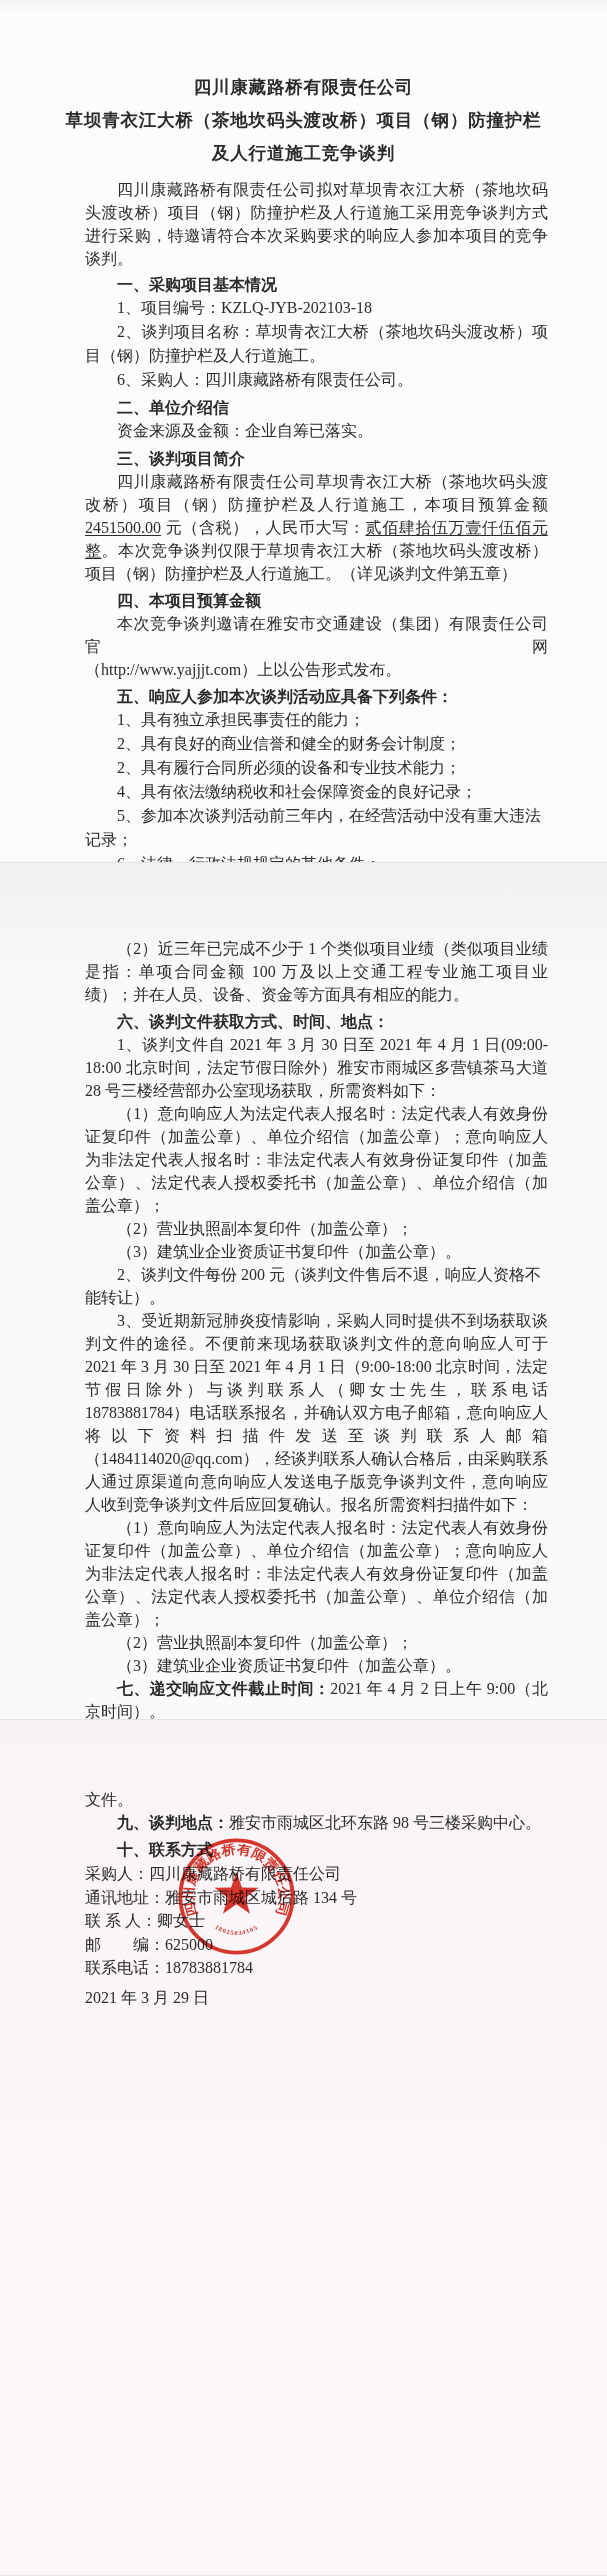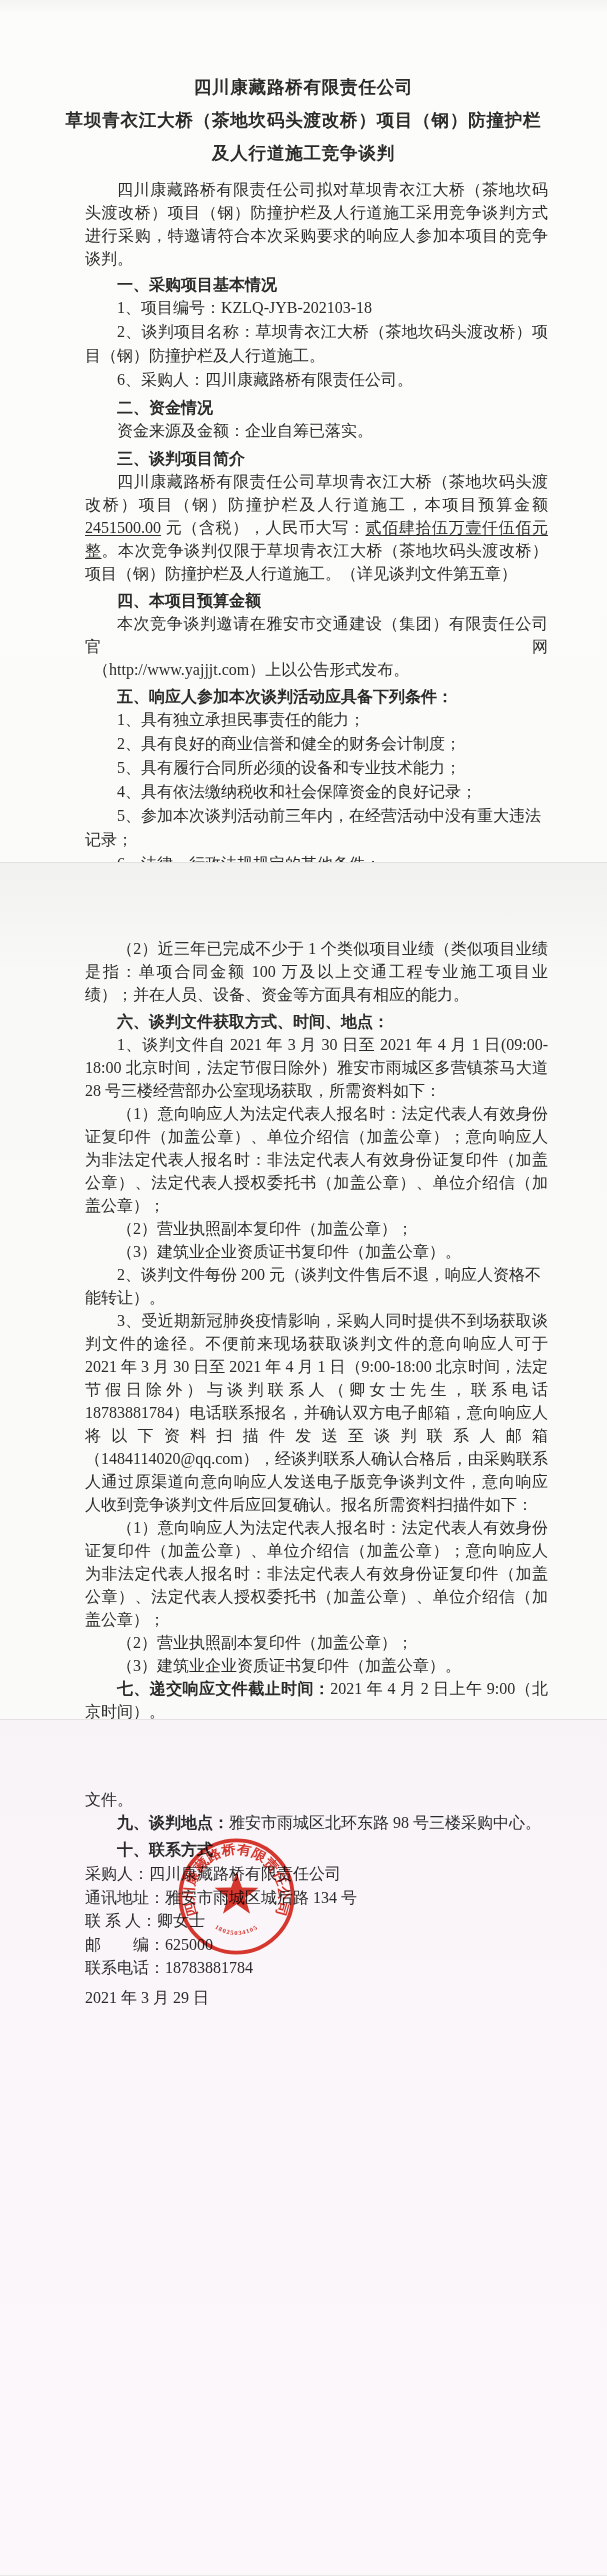--- a/index.html
+++ b/index.html
@@ -57,21 +57,21 @@
   .pg1 .item{line-height:24px;}
   .heading{font-weight:bold;margin-top:3.8px;}
   .lead{font-weight:bold;}
   .u{text-decoration:underline;text-underline-offset:2.3px;}
   .jline{
     display:block;
     text-align:justify;
     text-align-last:justify;
     text-indent:2em;
   }
-  .jline2{display:block;text-indent:0;margin-left:8px;}
+  .jline2{display:block;text-indent:0;}
   .noindent{text-indent:0;}
   .contact-block{margin-top:1.5px;}
   .contact-line{
     font-size:16px;
     line-height:23.5px;
     text-indent:0;
     margin:0;
   }
   .date-line{
     font-size:16px;
@@ -100,37 +100,37 @@
     <div class="title-line">及人行道施工竞争谈判</div>
   </div>
 
   <p class="para">四川康藏路桥有限责任公司拟对草坝青衣江大桥（茶地坎码头渡改桥）项目（钢）防撞护栏及人行道施工采用竞争谈判方式进行采购，特邀请符合本次采购要求的响应人参加本项目的竞争谈判。</p>
 
   <div class="line heading">一、采购项目基本情况</div>
   <div class="line item">1、项目编号：KZLQ-JYB-202103-18</div>
   <p class="para item">2、谈判项目名称：草坝青衣江大桥（茶地坎码头渡改桥）项目（钢）防撞护栏及人行道施工。</p>
   <div class="line item">6、采购人：四川康藏路桥有限责任公司。</div>
 
-  <div class="line heading">二、资金情况</div>
+  <div class="line heading">二、单位介绍信</div>
   <div class="line item">资金来源及金额：企业自筹已落实。</div>
 
   <div class="line heading">三、谈判项目简介</div>
   <p class="para"><span>四川康藏路桥有限责任公司草坝青衣江大桥（茶地坎码头渡改桥）项目（钢）防撞护栏及人行道施工，本项目预算金额 </span><span class="u">2451500.00</span><span> 元（含税），人民币大写：</span><span class="u">贰佰肆拾伍万壹仟伍佰元整</span><span>。本次竞争谈判仅限于草坝青衣江大桥（茶地坎码头渡改桥）项目（钢）防撞护栏及人行道施工。（详见谈判文件第五章）</span></p>
 
   <div class="line heading">四、本项目预算金额</div>
   <p class="para noindent">
       <span class="jline">本次竞争谈判邀请在雅安市交通建设（集团）有限责任公司官网</span>
       <span class="jline2">（http://www.yajjjt.com）上以公告形式发布。</span>
     </p>
 
   <div class="line heading">五、响应人参加本次谈判活动应具备下列条件：</div>
   <div>
     <div class="line item">1、具有独立承担民事责任的能力；</div>
     <div class="line item">2、具有良好的商业信誉和健全的财务会计制度；</div>
-    <div class="line item">5、具有履行合同所必须的设备和专业技术能力；</div>
+    <div class="line item">2、具有履行合同所必须的设备和专业技术能力；</div>
     <div class="line item">4、具有依法缴纳税收和社会保障资金的良好记录；</div>
     <div class="line item">5、参加本次谈判活动前三年内，在经营活动中没有重大违法记录；</div>
     <div class="line item">6、法律、行政法规规定的其他条件；</div>
     <div class="line item">7、采购人根据采购项目提出的特殊条件：</div>
   </div>
 
 </div>
 
 <div class="page pg2">
   <p class="para">（2）近三年已完成不少于 1 个类似项目业绩（类似项目业绩是指：单项合同金额 100 万及以上交通工程专业施工项目业绩）；并在人员、设备、资金等方面具有相应的能力。</p>

